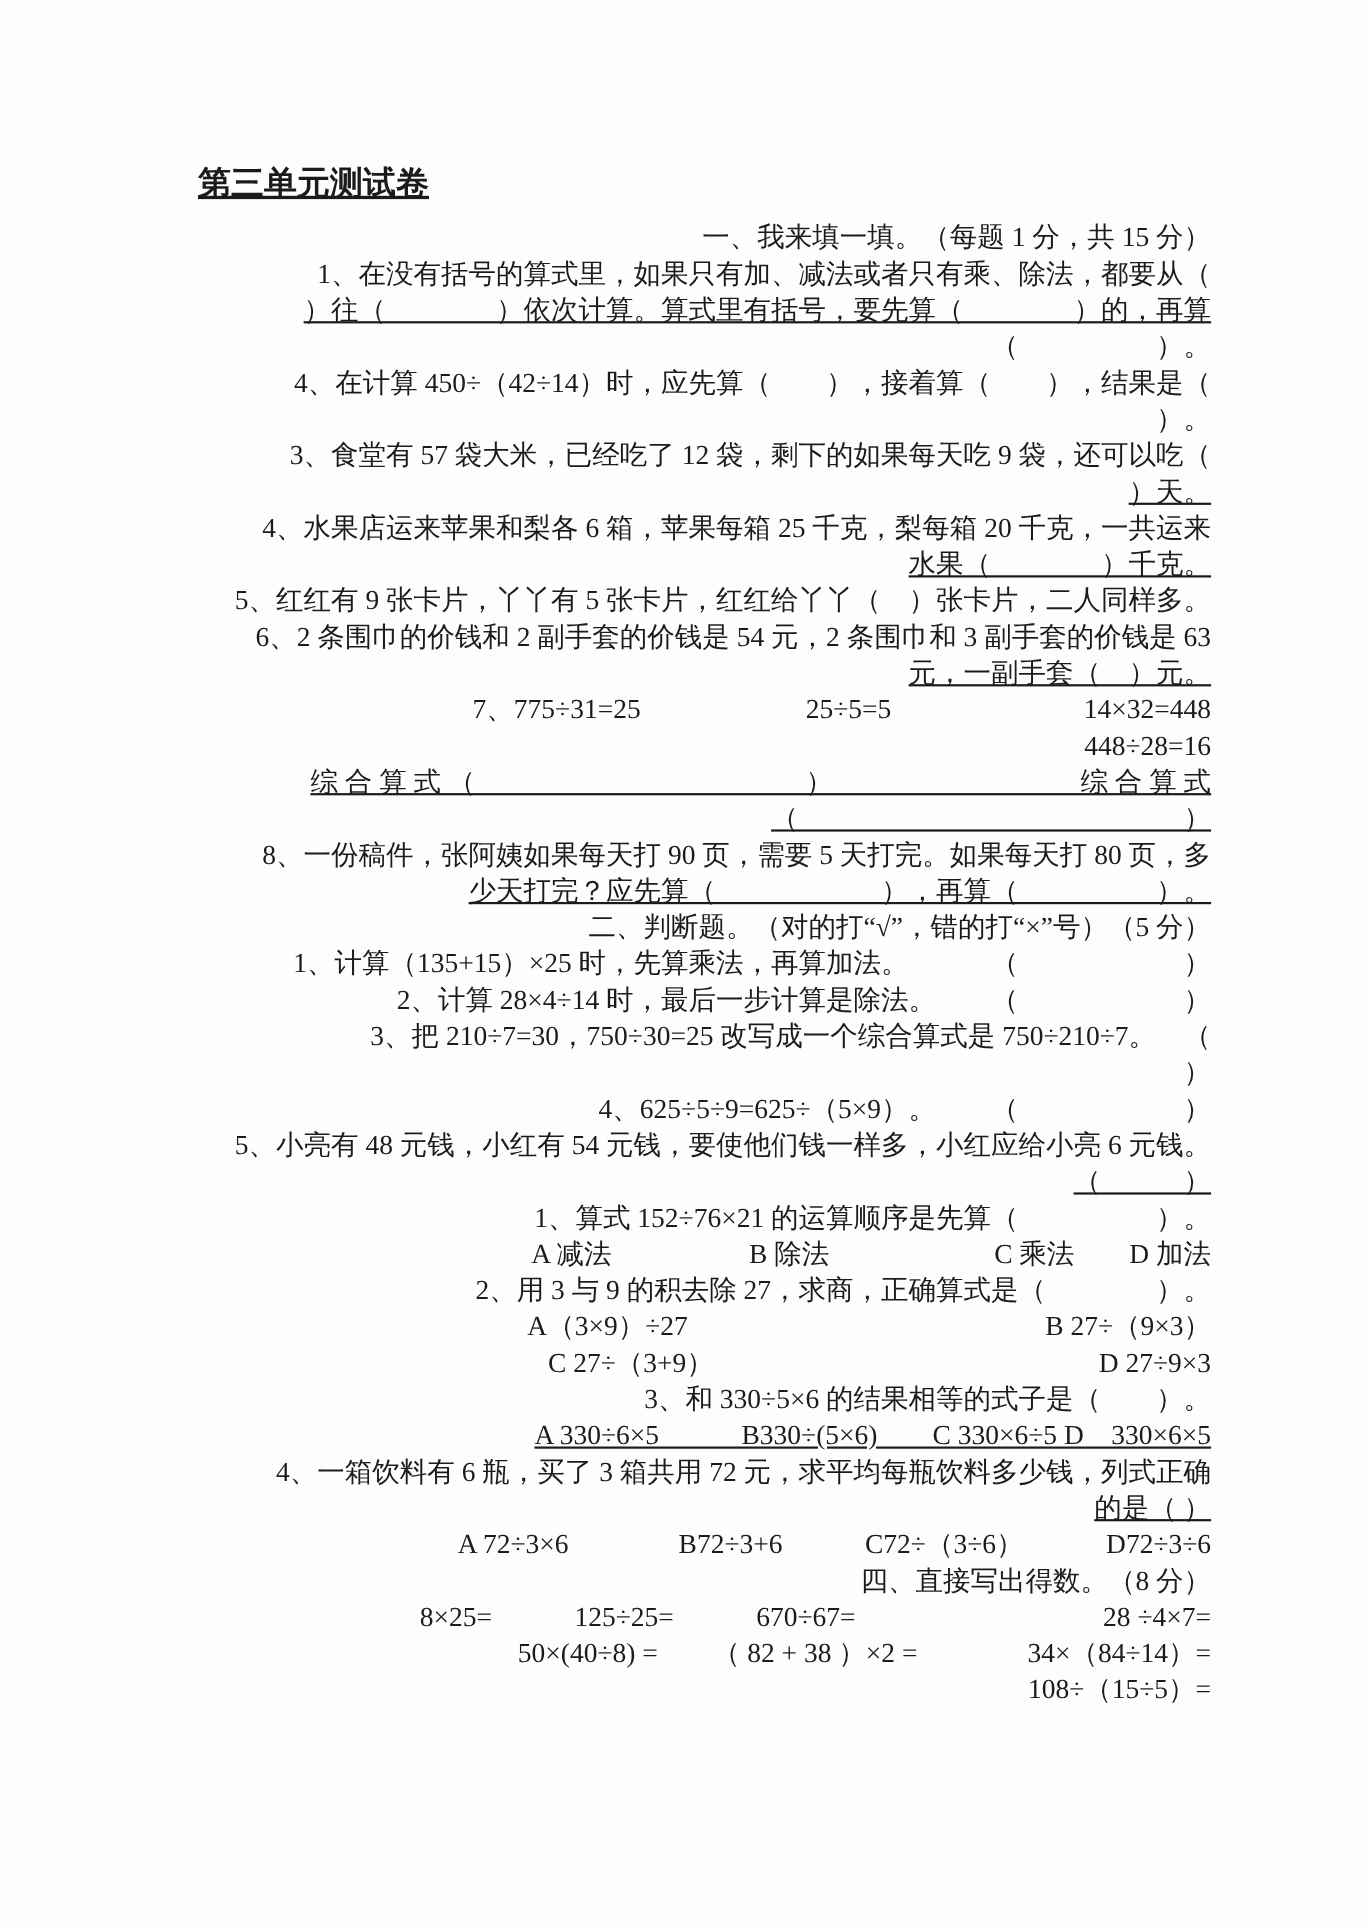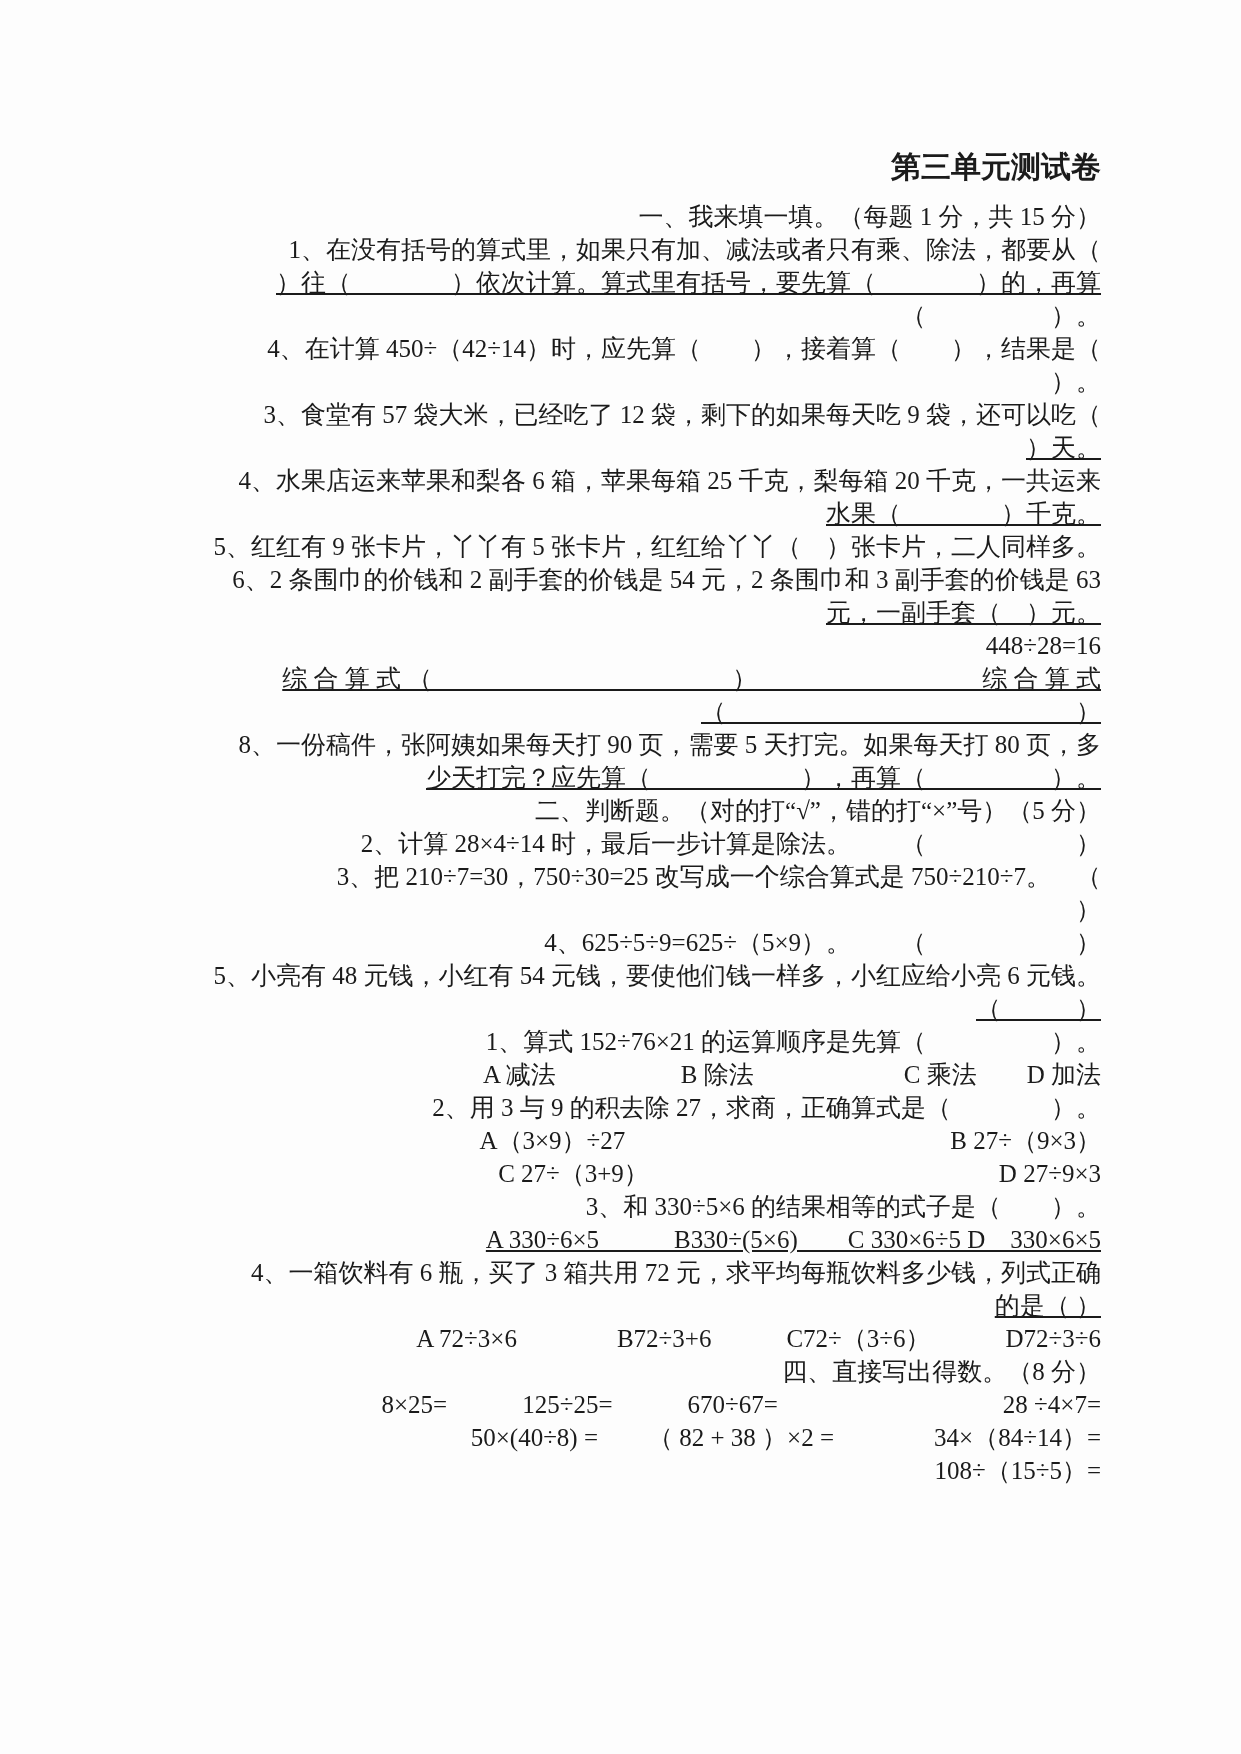--- a/index.html
+++ b/index.html
@@ -10,26 +10,27 @@
     margin: 0 auto;
     background: #fdfdfd;
     overflow: hidden;
     font-family: "Liberation Serif", "DejaVu Serif", serif;
     color: #1b1b1b;
   }
   .content {
     padding: 146px 140px 0 180px;
   }
   .title {
-    text-align: right;
+    text-align: left;
     font-size: 30px;
     font-weight: bold;
     line-height: 42px;
     margin: 0 0 12px 0;
     white-space: pre;
+    text-decoration: underline;
   }
   .line {
     font-size: 25px;
     line-height: 33px;
     white-space: pre;
     text-align: right;
   }
   
   .ind0 { padding-left: 0; }
   .ind1 { padding-left: 32px; text-decoration: underline; }
@@ -52,28 +53,30 @@
           <div class="line ind2">（　　　　　）。</div>
           <div class="line ind0">4、在计算 450÷（42÷14）时，应先算（　　），接着算（　　），结果是（</div>
           <div class="line ind0">）。</div>
           <div class="line ind0">3、食堂有 57 袋大米，已经吃了 12 袋，剩下的如果每天吃 9 袋，还可以吃（</div>
           <div class="line ind1">）天。</div>
           <div class="line ind0">4、水果店运来苹果和梨各 6 箱，苹果每箱 25 千克，梨每箱 20 千克，一共运来</div>
           <div class="line ind1">水果（　　　　）千克。</div>
           <div class="line ind0">5、红红有 9 张卡片，丫丫有 5 张卡片，红红给丫丫（　）张卡片，二人同样多。</div>
           <div class="line ind0">6、2 条围巾的价钱和 2 副手套的价钱是 54 元，2 条围巾和 3 副手套的价钱是 63</div>
           <div class="line ind1">元，一副手套（　）元。</div>
+          <div class="line ind0">7、775÷31=25　　　　　　25÷5=5　　　　　　　14×32=448</div>
           <div class="line ind2">448÷28=16</div>
           <div class="line ind1">综 合 算 式 （　　　　　　　　　　　　）　　　　　　　　　综 合 算 式</div>
           <div class="line ind1">（　　　　　　　　　　　　　　）</div>
           <div class="line ind0">8、一份稿件，张阿姨如果每天打 90 页，需要 5 天打完。如果每天打 80 页，多</div>
           <div class="line ind1">少天打完？应先算（　　　　　　），再算（　　　　　）。</div>
         </section>
         <section>
           <div class="line ind0">二、判断题。（对的打“√”，错的打“×”号）（5 分）</div>
+          <div class="line ind0">1、计算（135+15）×25 时，先算乘法，再算加法。　　　（　　　　　　）</div>
           <div class="line ind0">2、计算 28×4÷14 时，最后一步计算是除法。　　（　　　　　　）</div>
           <div class="line ind0">3、把 210÷7=30，750÷30=25 改写成一个综合算式是 750÷210÷7。　（</div>
           <div class="line ind2">）</div>
           <div class="line ind0">4、625÷5÷9=625÷（5×9）。　　（　　　　　　）</div>
           <div class="line ind0">5、小亮有 48 元钱，小红有 54 元钱，要使他们钱一样多，小红应给小亮 6 元钱。</div>
           <div class="line ind1">（　　　）</div>
         </section>
         <section>
           <div class="line ind0">1、算式 152÷76×21 的运算顺序是先算（　　　　　）。</div>
           <div class="line ind3">A 减法　　　　　B 除法　　　　　　C 乘法　　D 加法</div>

